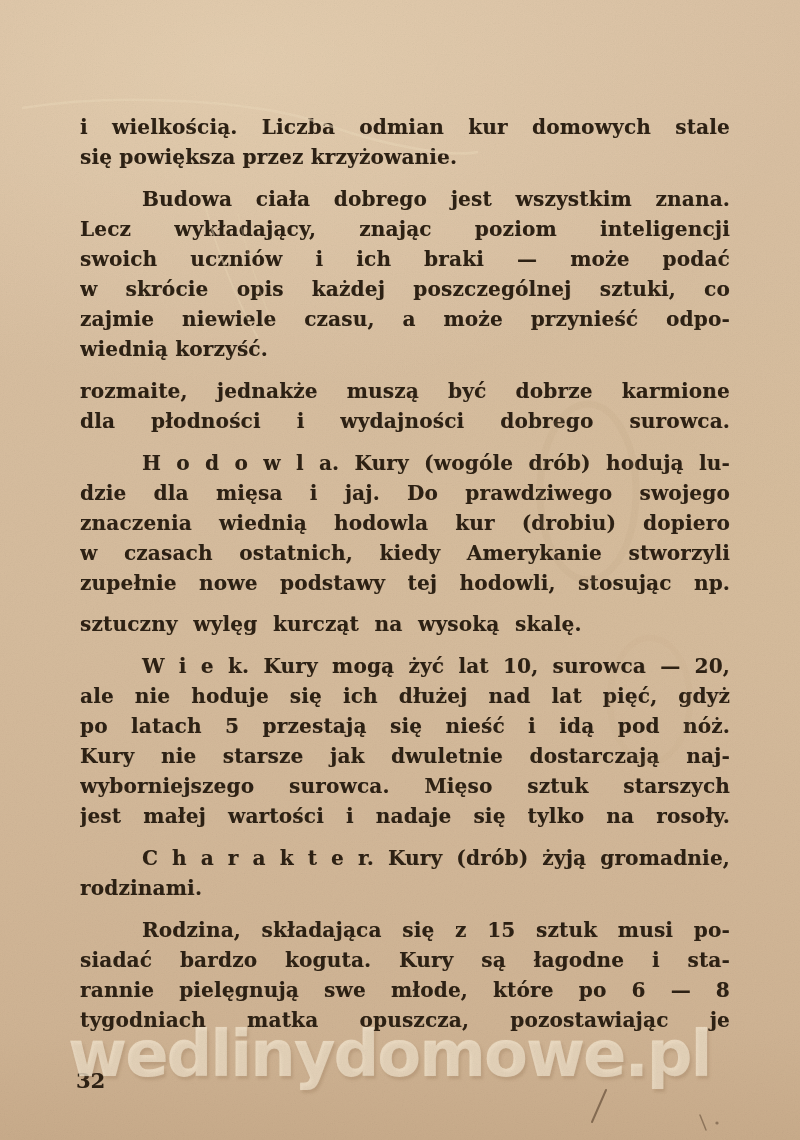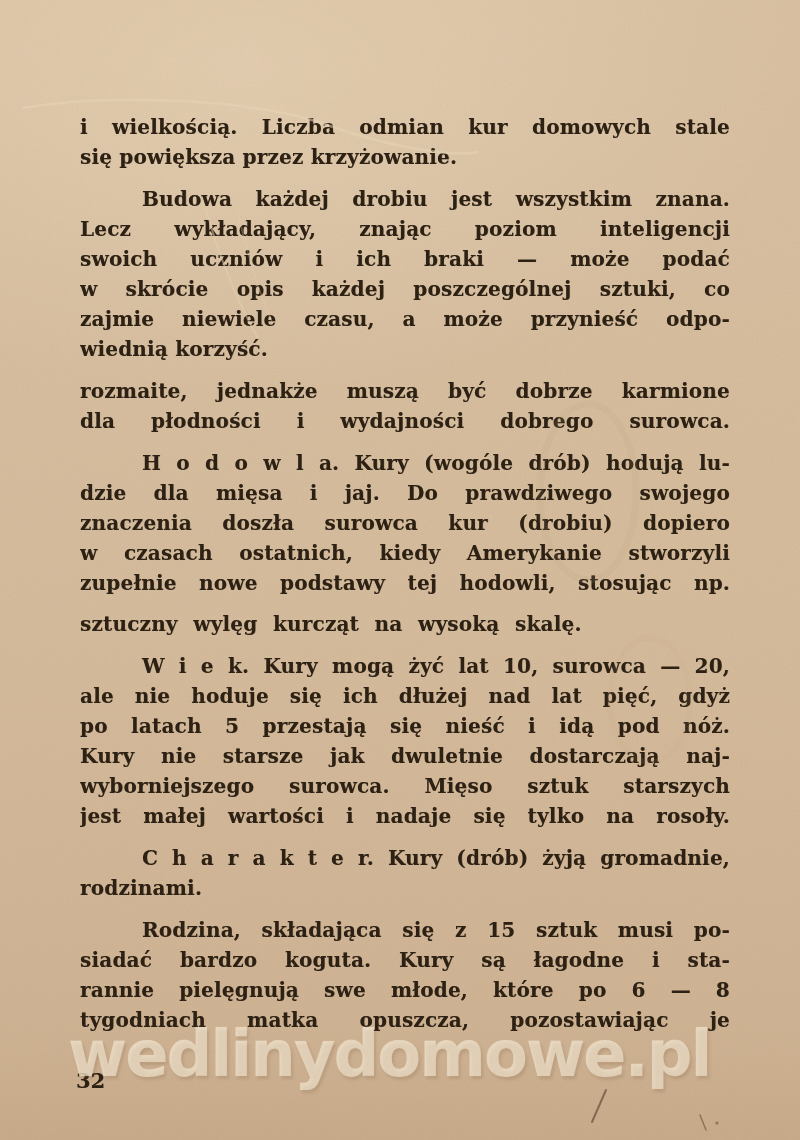--- a/index.html
+++ b/index.html
@@ -92,37 +92,37 @@
 <body>
 
 <div class="textblock">
 
   <div class="para">
     <div class="line">i wielkością. Liczba odmian kur domowych stale</div>
     <div class="line flush">się powiększa przez krzyżowanie.</div>
   </div>
 
   <div class="para">
-    <div class="line indent">Budowa każdej drobiu jest wszystkim znana.</div>
+    <div class="line indent">Budowa ciała dobrego jest wszystkim znana.</div>
     <div class="line">Lecz wykładający, znając poziom inteligencji</div>
     <div class="line">swoich uczniów i ich braki — może podać</div>
     <div class="line">w skrócie opis każdej poszczególnej sztuki, co</div>
     <div class="line">zajmie niewiele czasu, a może przynieść odpo-</div>
     <div class="line flush">wiednią korzyść.</div>
   </div>
 
   <div class="para">
     <div class="line">rozmaite, jednakże muszą być dobrze karmione</div>
     <div class="line">dla płodności i wydajności dobrego surowca.</div>
   </div>
 
   <div class="para">
     <div class="line indent">H o d o w l a. Kury (wogóle drób) hodują lu-</div>
     <div class="line">dzie dla mięsa i jaj. Do prawdziwego swojego</div>
-    <div class="line">znaczenia doszła surowca kur (drobiu) dopiero</div>
+    <div class="line">znaczenia wiednią hodowla kur (drobiu) dopiero</div>
     <div class="line">w czasach ostatnich, kiedy Amerykanie stworzyli</div>
     <div class="line">zupełnie nowe podstawy tej hodowli, stosując np.</div>
     <div class="line flush loose">sztuczny wylęg kurcząt na wysoką skalę.</div>
   </div>
 
   <div class="para">
     <div class="line indent">W i e k. Kury mogą żyć lat 10, surowca — 20,</div>
     <div class="line">ale nie hoduje się ich dłużej nad lat pięć, gdyż</div>
     <div class="line">po latach 5 przestają się nieść i idą pod nóż.</div>
     <div class="line">Kury nie starsze jak dwuletnie dostarczają naj-</div>

